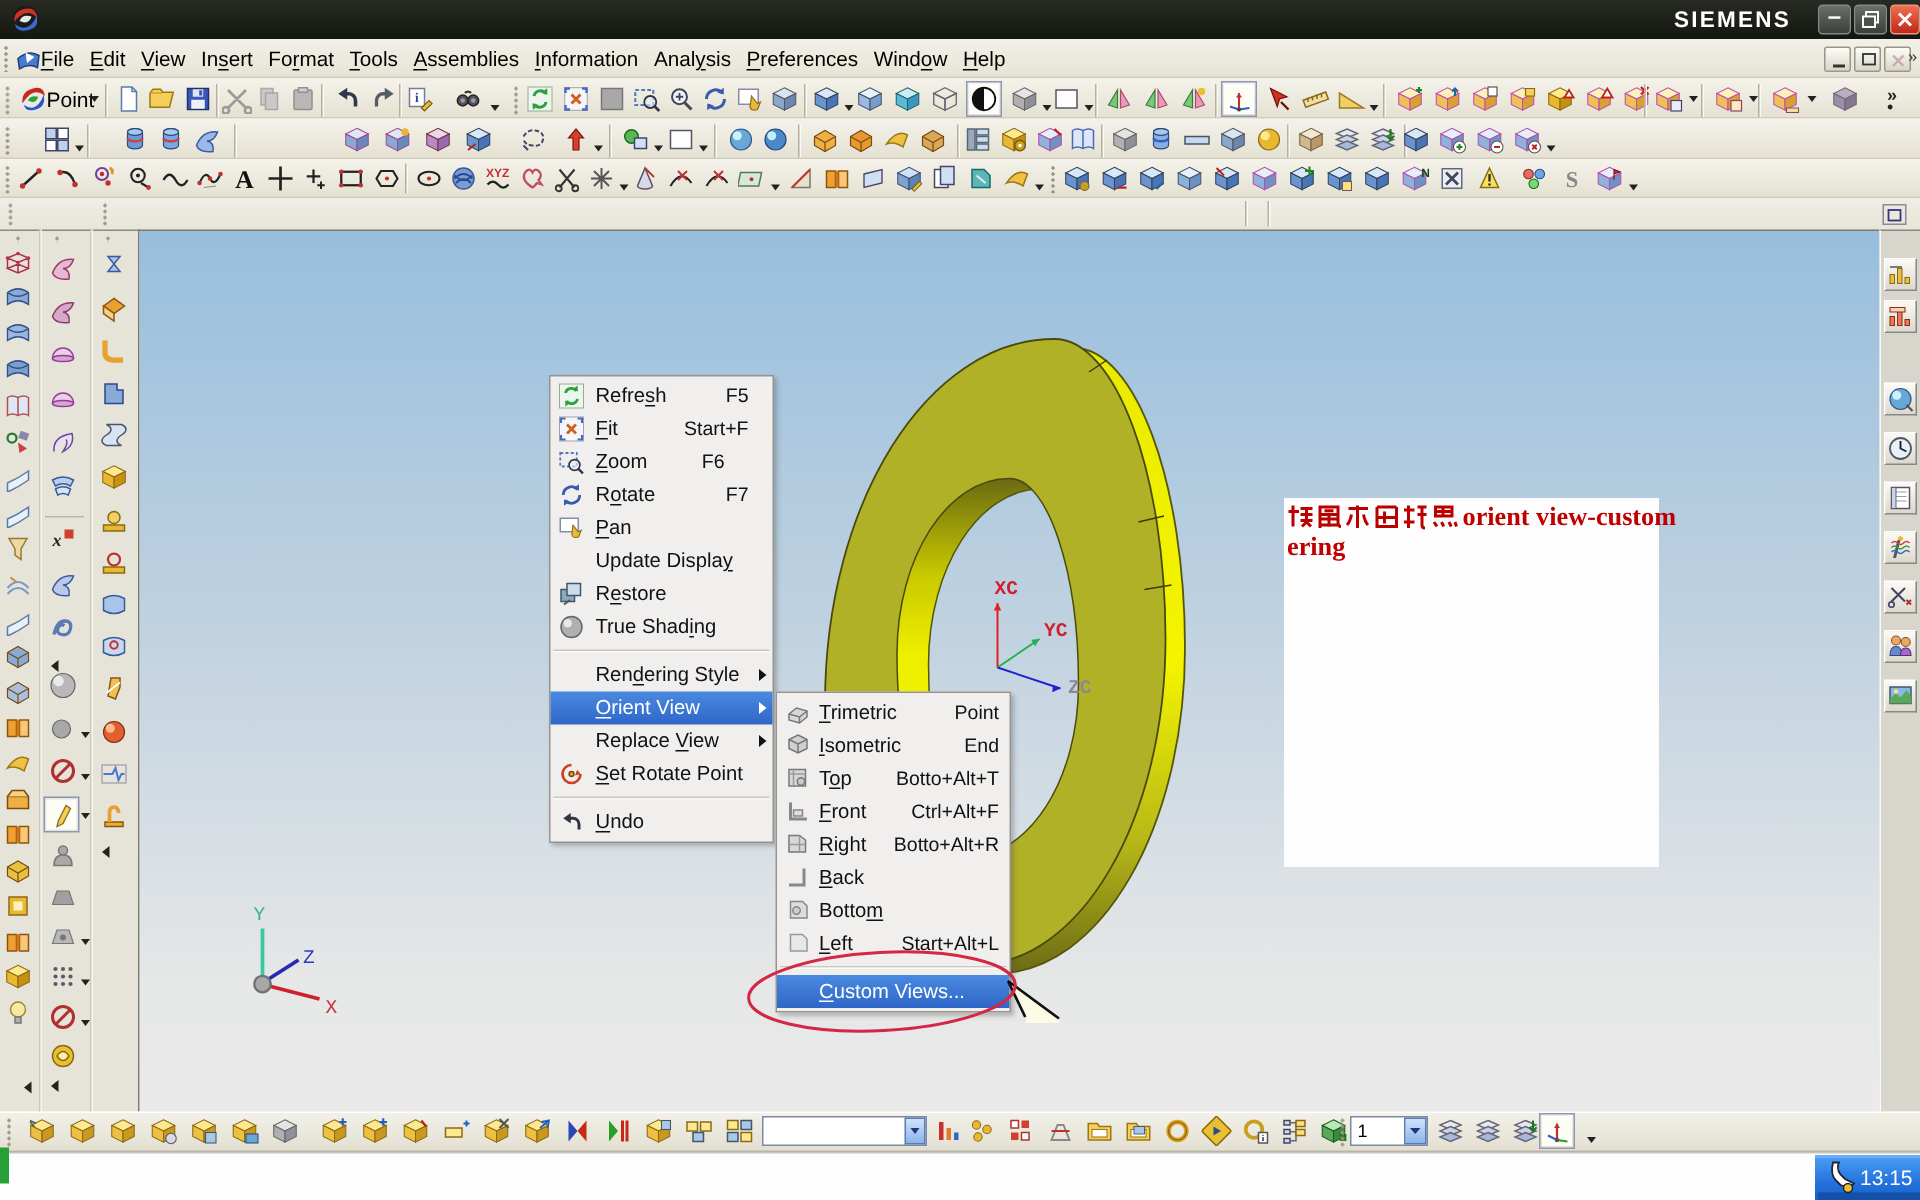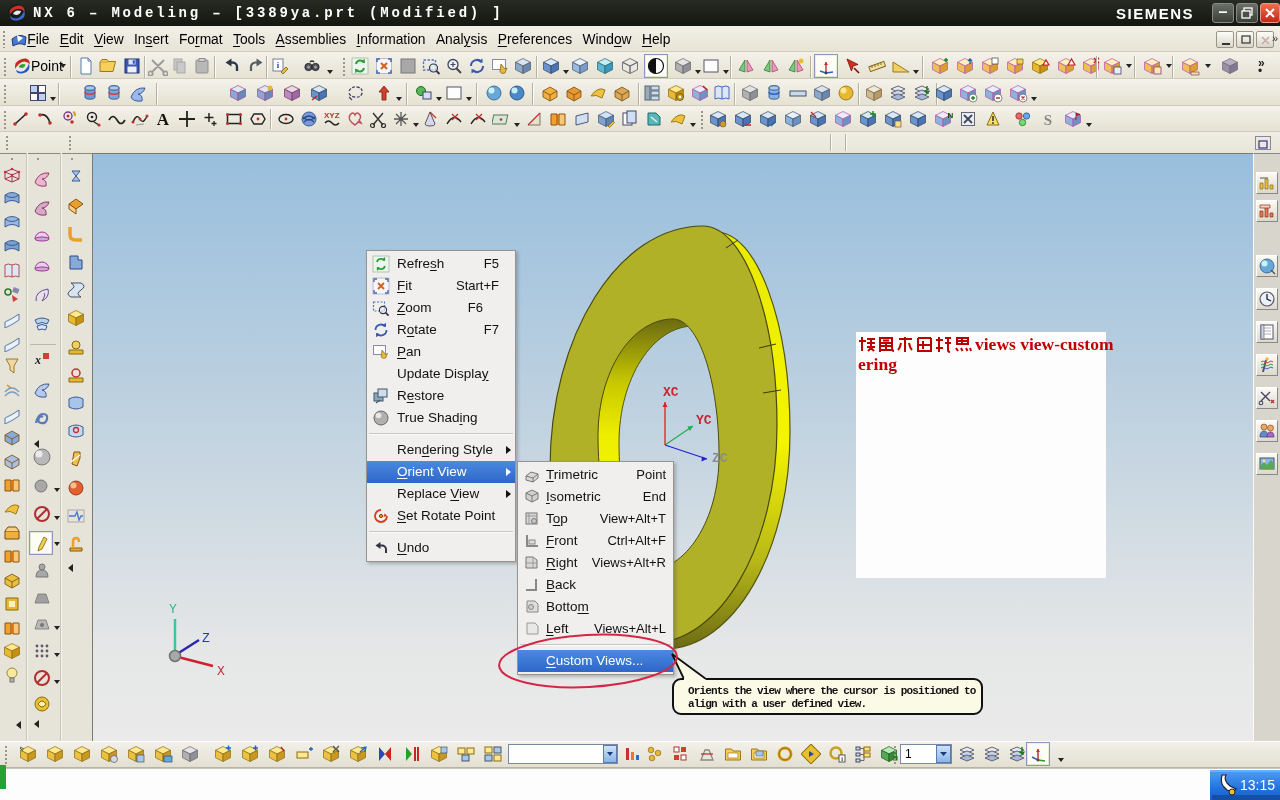--- a/index.html
+++ b/index.html
@@ -21,21 +21,20 @@
 u{text-decoration:underline;text-underline-offset:2px}
 </style></head><body>
 <div id="root">
     <div class="abs" style="left:0;top:0;width:1280px;height:26px;background:linear-gradient(#272b24,#14170f)">
       <div class="abs" style="left:6px;top:2px"><svg width="22" height="22" viewBox="0 0 22 22" style="">
           <circle cx="11" cy="11" r="9" fill="#1a1e1a"></circle>
           <path d="M4 14 Q2 6 10 4 q8 -2 9 6 q-6 -6 -12 -1 q-4 3 -3 5z" fill="#d03028"></path>
           <path d="M18 8 q3 8 -5 10 q-8 2 -9 -4 q6 5 11 0 q3 -3 3 -6z" fill="#3a6ad8"></path>
           <path d="M7 12 q2 -5 8 -3 q-1 4 -5 4z" fill="#e8e8e8"></path>
         </svg></div>
-      <div class="abs" style="left:33px;top:5px;font-family:'Liberation Mono',monospace;font-size:14px;font-weight:bold;color:#fff;letter-spacing:2.8px">NX 6 – Modeling – [3389ya.prt (Modified) ]</div>
       <div class="abs" style="left:1116px;top:5px;font-size:15px;font-weight:bold;color:#fff;letter-spacing:1.5px;font-family:'Liberation Sans'">SIEMENS</div>
       <div class="abs" style="left:1212px;top:3px;width:22px;height:20px;background:linear-gradient(#6a6f68,#3a3f38);border:1px solid #888;border-radius:3px;color:#fff;text-align:center;line-height:16px;font-weight:bold">–</div>
       <div class="abs" style="left:1236px;top:3px;width:22px;height:20px;background:linear-gradient(#6a6f68,#3a3f38);border:1px solid #888;border-radius:3px"><svg width="20" height="18">
           <rect x="7" y="4" width="8" height="7" fill="none" stroke="#fff" stroke-width="1.3"></rect>
           <rect x="5" y="7" width="8" height="7" fill="#4a4f48" stroke="#fff" stroke-width="1.3"></rect>
         </svg></div>
       <div class="abs" style="left:1260px;top:3px;width:20px;height:20px;background:linear-gradient(#f07050,#c02818);border:1px solid #e89888;border-radius:3px"><svg width="18" height="18">
           <path d="M5 5 l8 8 m0-8 l-8 8" stroke="#fff" stroke-width="2"></path>
         </svg></div>
     </div>
@@ -1363,21 +1362,21 @@
         <g transform="translate(57,0)">
           <path d="M3 3 h13 M3 3 v13 h13 v-13 M8 6 v8 M3 10 h13" stroke="#bb0000" stroke-width="2" fill="none"></path>
         </g>
         <g transform="translate(76,0)">
           <path d="M2 5 h7 M5 2 v15 M2 13 h7 M11 3 h6 M14 3 v12 q0 2 2 2 M11 8 h6" stroke="#bb0000" stroke-width="2" fill="none"></path>
         </g>
         <g transform="translate(95,0)">
           <path d="M4 3 h11 v6 h-11 z M4 6 h11 M9 3 v6 M3 13 l2 3 M8 13 l1.5 3 M13 13 l1.5 3 M17 13 l1 3" stroke="#bb0000" stroke-width="2" fill="none"></path>
         </g>
       </svg></div>
-    <div class="abs" style="left:975px;top:334px;font-family:'Liberation Serif',serif;font-weight:bold;font-size:17.5px;color:#c00000;z-index:5">views view-custom</div>
+    <div class="abs" style="left:975px;top:334px;font-family:'Liberation Serif',serif;font-weight:bold;font-size:17.5px;color:#c00000;z-index:5">orient view-custom</div>
     <div class="abs" style="left:858px;top:354px;font-family:'Liberation Serif',serif;font-weight:bold;font-size:17.5px;color:#c00000;z-index:5">ering</div>
     <div class="abs" style="left:1253px;top:153px;width:27px;height:588px;background:#d8d5cc;border-top:1px solid #8a8a82;border-left:1px solid #fbfaf6"></div>
     <div class="abs" style="left:1255px;top:136px;width:16px;height:14px;background:#ece9dc;border:1px solid #889"><svg width="14" height="12" viewBox="0 0 14 12" style="">
         <rect x="3" y="2" width="8" height="7" fill="none" stroke="#338" stroke-width="1.2"></rect>
       </svg></div>
     <div class="abs" style="left:1256px;top:172px;width:22px;height:22px;background:linear-gradient(#fbfaf4,#dcd8cc);border:1px solid #fff;border-right-color:#888;border-bottom-color:#888"><svg width="20" height="20" viewBox="0 0 20 20" style="">
         <path d="M3 16 v-6 h3 v6z M8 16 v-10 h3 v10z M13 16 v-4 h3 v4z" fill="#e8c040" stroke="#8a6a10" stroke-width="0.7"></path>
         <path d="M3 5 h8" stroke="#555"></path>
       </svg></div>
     <div class="abs" style="left:1256px;top:200px;width:22px;height:22px;background:linear-gradient(#fbfaf4,#dcd8cc);border:1px solid #fff;border-right-color:#888;border-bottom-color:#888"><svg width="20" height="20" viewBox="0 0 20 20" style="">
@@ -1745,43 +1744,42 @@
             <path d="M3 10 l7 2 5 -4 M10 12 v4" fill="none" stroke="#777"></path>
           </svg></span><u>T</u>rimetric<span class="sc" style="right:7px">Point</span></div>
       <div class="mi" style="padding-left:28px"><span class="ико"><svg width="18" height="18" viewBox="0 0 18 18" style="">
             <path d="M9 2 l6 3 v6 l-6 3 -6 -3 v-6z" fill="#d0d0d0" stroke="#777"></path>
             <path d="M3 5 l6 3 6 -3 M9 8 v6" fill="none" stroke="#777"></path>
           </svg></span><u>I</u>sometric<span class="sc" style="right:7px">End</span></div>
       <div class="mi" style="padding-left:28px"><span class="ико"><svg width="18" height="18" viewBox="0 0 18 18" style="">
             <rect x="3" y="3" width="11" height="11" fill="#d8d8d8" stroke="#777"></rect>
             <path d="M3 6 h11 M6 3 v11" stroke="#999"></path>
             <circle cx="11" cy="11" r="2.5" fill="#c8c8c8" stroke="#777"></circle>
-          </svg></span>T<u>o</u>p<span class="sc" style="right:7px">View+Alt+T</span></div>
+          </svg></span>T<u>o</u>p<span class="sc" style="right:7px">Botto+Alt+T</span></div>
       <div class="mi" style="padding-left:28px"><span class="ико"><svg width="18" height="18" viewBox="0 0 18 18" style="">
             <path d="M4 3 v11 h11" fill="none" stroke="#888" stroke-width="2"></path>
             <rect x="6" y="8" width="6" height="4" fill="#ddd" stroke="#888"></rect>
           </svg></span><u>F</u>ront<span class="sc" style="right:7px">Ctrl+Alt+F</span></div>
       <div class="mi" style="padding-left:28px"><span class="ико"><svg width="18" height="18" viewBox="0 0 18 18" style="">
             <path d="M3 14 h11 v-8 l-4 -3 h-7z" fill="#d8d8d8" stroke="#777"></path>
             <path d="M3 9 h11 M10 3 v11" stroke="#999"></path>
-          </svg></span><u>R</u>ight<span class="sc" style="right:7px">Views+Alt+R</span></div>
+          </svg></span><u>R</u>ight<span class="sc" style="right:7px">Botto+Alt+R</span></div>
       <div class="mi" style="padding-left:28px"><span class="ико"><svg width="18" height="18" viewBox="0 0 18 18" style="">
             <path d="M13 3 v11 h-10" fill="none" stroke="#888" stroke-width="2"></path>
           </svg></span><u>B</u>ack</div>
       <div class="mi" style="padding-left:28px"><span class="ико"><svg width="18" height="18" viewBox="0 0 18 18" style="">
             <path d="M4 3 h8 l3 3 v8 h-11z" fill="#ddd" stroke="#888"></path>
             <circle cx="8" cy="9" r="2.5" fill="#ccc" stroke="#888"></circle>
           </svg></span>Botto<u>m</u></div>
       <div class="mi" style="padding-left:28px"><span class="ико"><svg width="18" height="18" viewBox="0 0 18 18" style="">
             <path d="M4 3 h8 l3 3 v8 h-11z" fill="#e8e8e8" stroke="#999"></path>
-          </svg></span><u>L</u>eft<span class="sc" style="right:7px">Views+Alt+L</span></div>
+          </svg></span><u>L</u>eft<span class="sc" style="right:7px">Start+Alt+L</span></div>
       <div class="msep"></div>
       <div class="mi hl" style="padding-left:28px"><u>C</u>ustom Views...</div>
     </div>
-    <div class="abs" style="left:672px;top:678px;width:311px;height:37px;background:#fbfae6;border:2px solid #111;border-radius:9px;z-index:40;font-family:'Liberation Mono',monospace;font-size:11px;font-weight:bold;color:#111;padding:5px 0 0 14px;line-height:13px;letter-spacing:-0.85px;white-space:nowrap">Orients the view where the cursor is positioned to<br>align with a user defined view.</div>
     <div class="abs" style="left:666px;top:650px;z-index:41"><svg width="50" height="36" viewBox="0 0 50 36" style="">
         <polygon points="6,4 40,28 18,28" fill="#fbfae6"></polygon>
         <rect x="18" y="27" width="22" height="5" fill="#fbfae6"></rect>
         <path d="M6 4 L40 29 M6 4 L17.5 28" stroke="#111" stroke-width="1.8" fill="none"></path>
       </svg></div>
     <div class="abs" style="left:495px;top:630px;z-index:50"><svg width="190" height="62" viewBox="0 0 190 62" style="">
         <ellipse cx="93" cy="31" rx="89" ry="26" fill="none" stroke="#d42746" stroke-width="2" transform="rotate(-3 93 31)"></ellipse>
       </svg></div>
   </div>
 </body></html>

